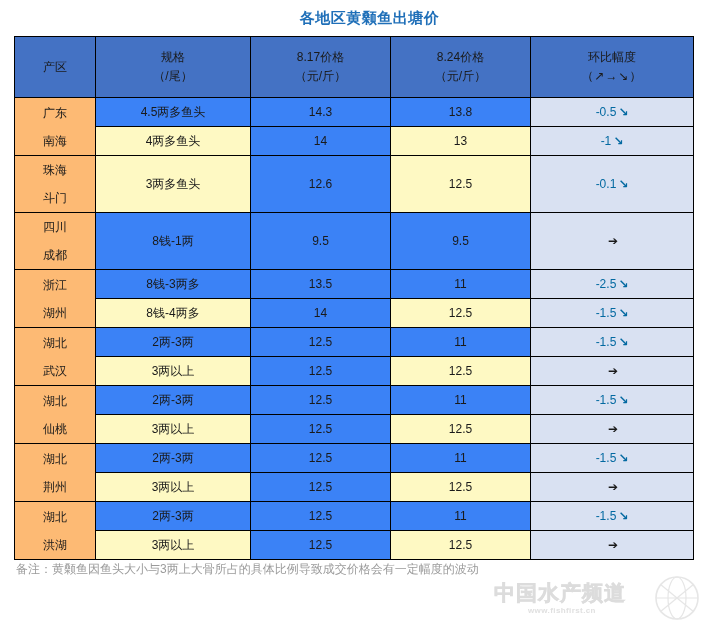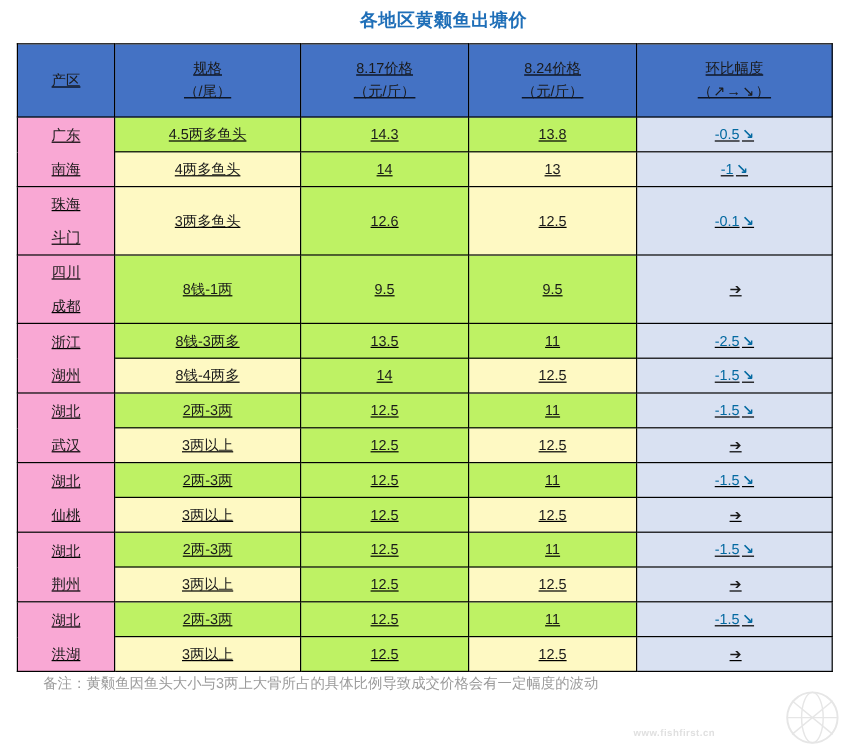--- a/index.html
+++ b/index.html
@@ -33,21 +33,20 @@
   .table-wrap {
     position: absolute;
     top: 36px;
     left: 14px;
     width: 679px;
   }
   table.price-table {
     border-collapse: collapse;
     width: 679px;
     table-layout: fixed;
-    text-decoration: underline;
   }
   table.price-table td,
   table.price-table th {
     border: 1px solid #000000;
     padding: 0;
     text-align: center;
     vertical-align: middle;
     font-size: 12px;
     color: #1a1a1a;
     font-weight: normal;
@@ -71,24 +70,24 @@
   }
   thead th .hl1 { display: block; }
   thead th .hl2 { display: block; }
   thead th.arrow-head .hl2 { letter-spacing: 1px; }
 
   
   tbody td {
     height: 28px;
     line-height: 16px;
   }
-  td.blue  { background: #bef264; }
+  td.blue  { background: #3b82f6; }
   td.white { background: #fef9c3; }
   td.region {
-    background: #f9a8d4;
+    background: #fdba74;
     font-size: 12.5px;
   }
   td.change {
     background: #d9e1f2;
     font-weight: bold;
     font-size: 12px;
   }
   .down { color: #0369a1; }
   .flat { color: #1a1a1a; }
   .arrow { margin-left: 2px; font-weight: bold; }
@@ -98,21 +97,20 @@
 
   
   .footnote {
     position: absolute;
     left: 16px;
     top: 560px;
     font-size: 12px;
     color: #9b9b9b;
     line-height: 18px;
     white-space: nowrap;
-    margin-left: 20px;
   }
 
   
   .watermark {
     position: absolute;
     left: 490px;
     top: 575px;
     width: 210px;
     height: 48px;
     pointer-events: none;
@@ -301,20 +299,21 @@
           <td class="white">12.5</td>
           <td class="change"><span class="flat"></span><span class="arrow flat">➔</span></td>
         </tr>
       </tbody>
   </table>
 </div>
 
 <div class="footnote">备注：黄颡鱼因鱼头大小与3两上大骨所占的具体比例导致成交价格会有一定幅度的波动</div>
 
 <div class="watermark">
+  <div class="wm-text">中国水产频道</div>
   <div class="wm-url">www.fishfirst.cn</div>
   <svg class="wm-globe" viewBox="0 0 46 46">
     <circle cx="23" cy="23" r="21" fill="none" stroke="#e6e6e6" stroke-width="1.6"></circle>
     <ellipse cx="23" cy="23" rx="9" ry="21" fill="none" stroke="#e6e6e6" stroke-width="1.2"></ellipse>
     <line x1="2" y1="23" x2="44" y2="23" stroke="#e6e6e6" stroke-width="1.2"></line>
     <line x1="6" y1="9" x2="40" y2="37" stroke="#e6e6e6" stroke-width="1.2"></line>
     <line x1="6" y1="37" x2="40" y2="9" stroke="#e6e6e6" stroke-width="1.2"></line>
   </svg>
 </div>
 

